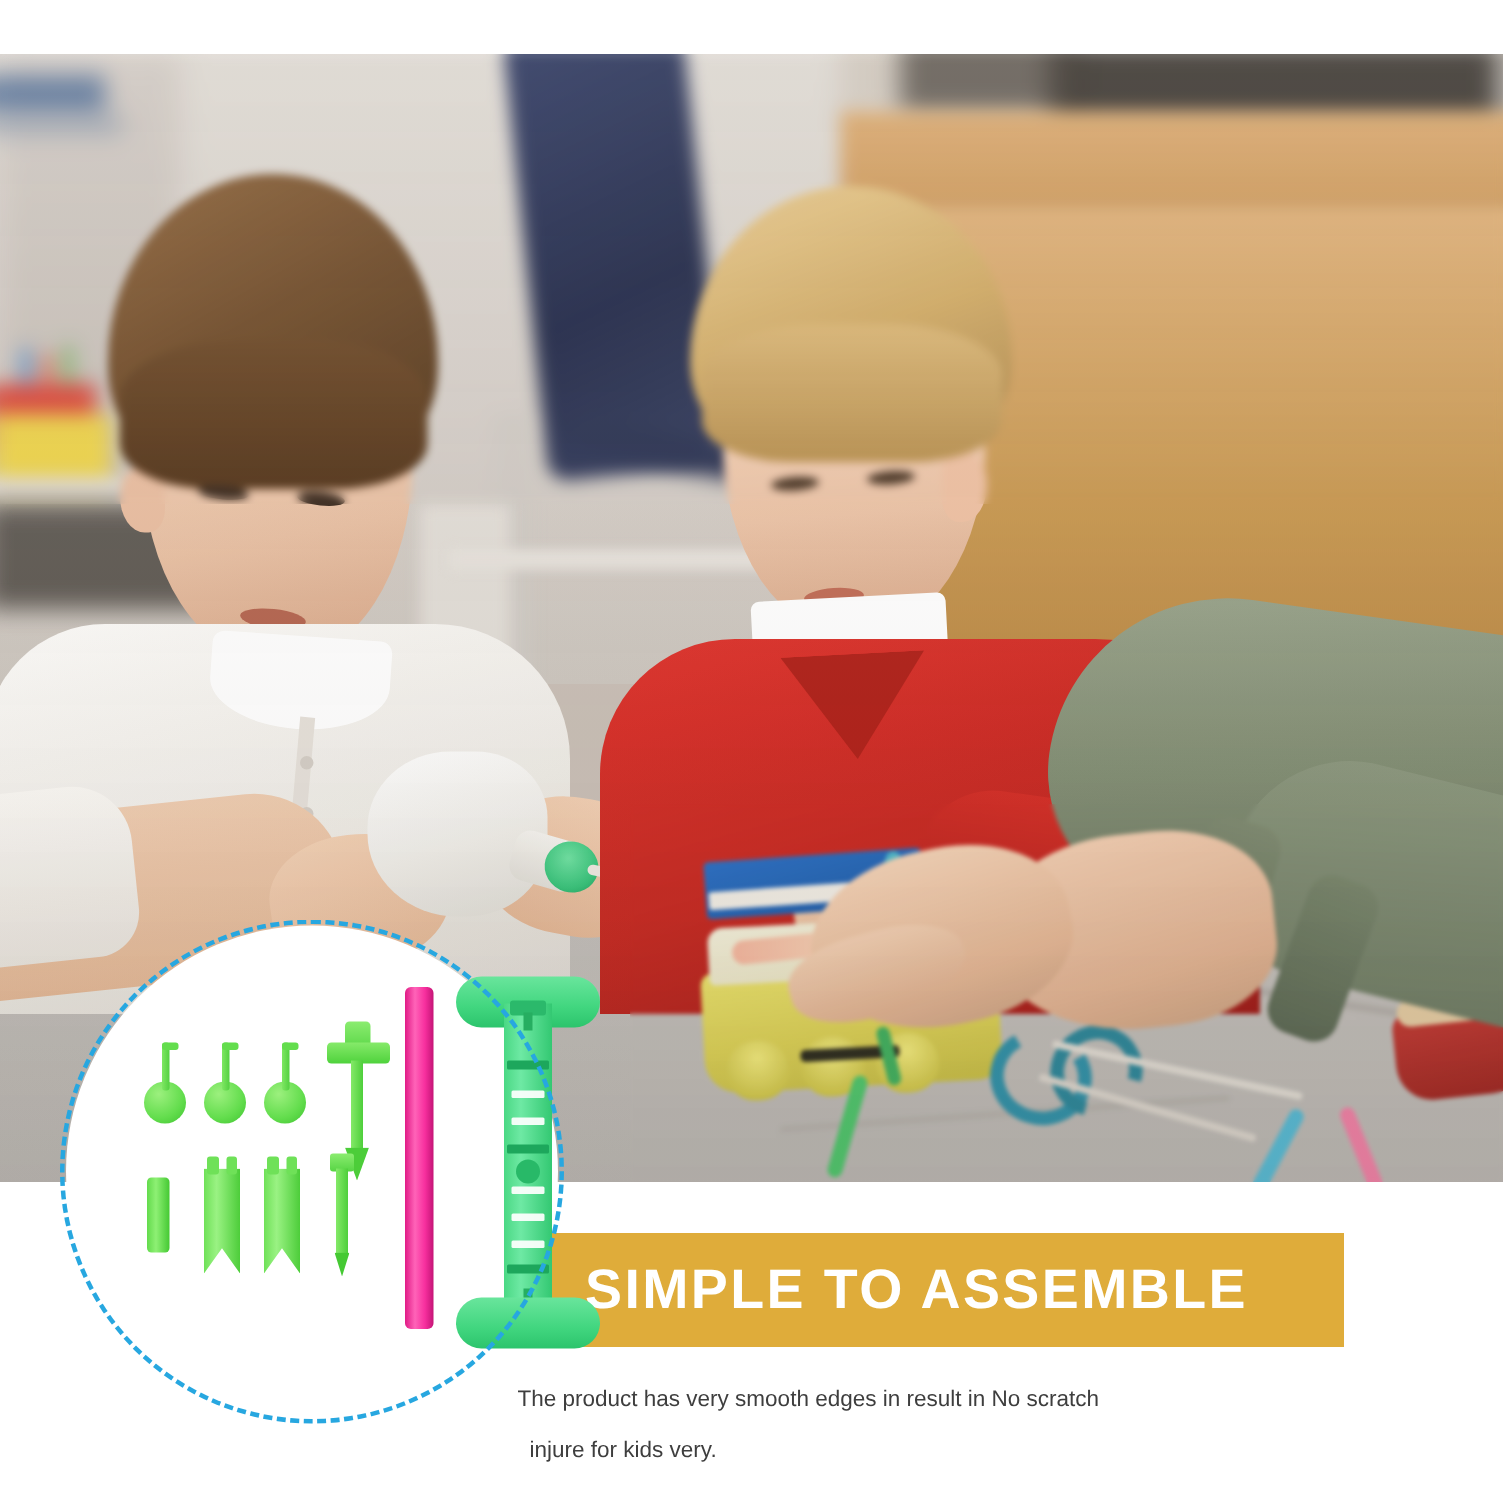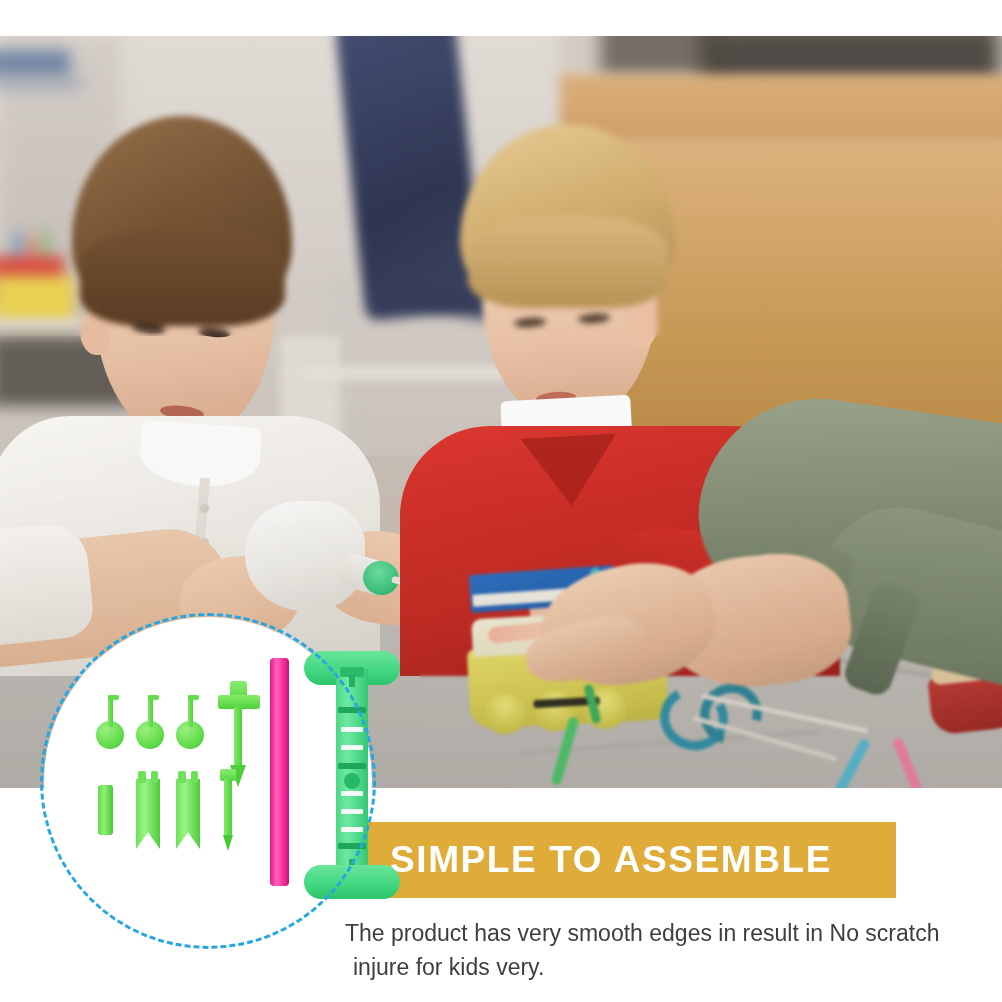--- a/index.html
+++ b/index.html
@@ -709,21 +709,21 @@
     white-space: nowrap;
     font-family: "Liberation Sans", sans-serif;
   }
 
   
   .description {
     position: absolute;
     left: 345px; top: 880px;
     width: 640px;
     color: #3e3e3e;
-    font-size: 23px;
+    font-size: 15px;
     line-height: 34px;
     font-family: "Liberation Sans", sans-serif;
   }
   .description .line2 { padding-left: 8px; }
 
   
   .inset {
     position: absolute;
     left: 40px; top: 577px;
     width: 336px; height: 336px;

